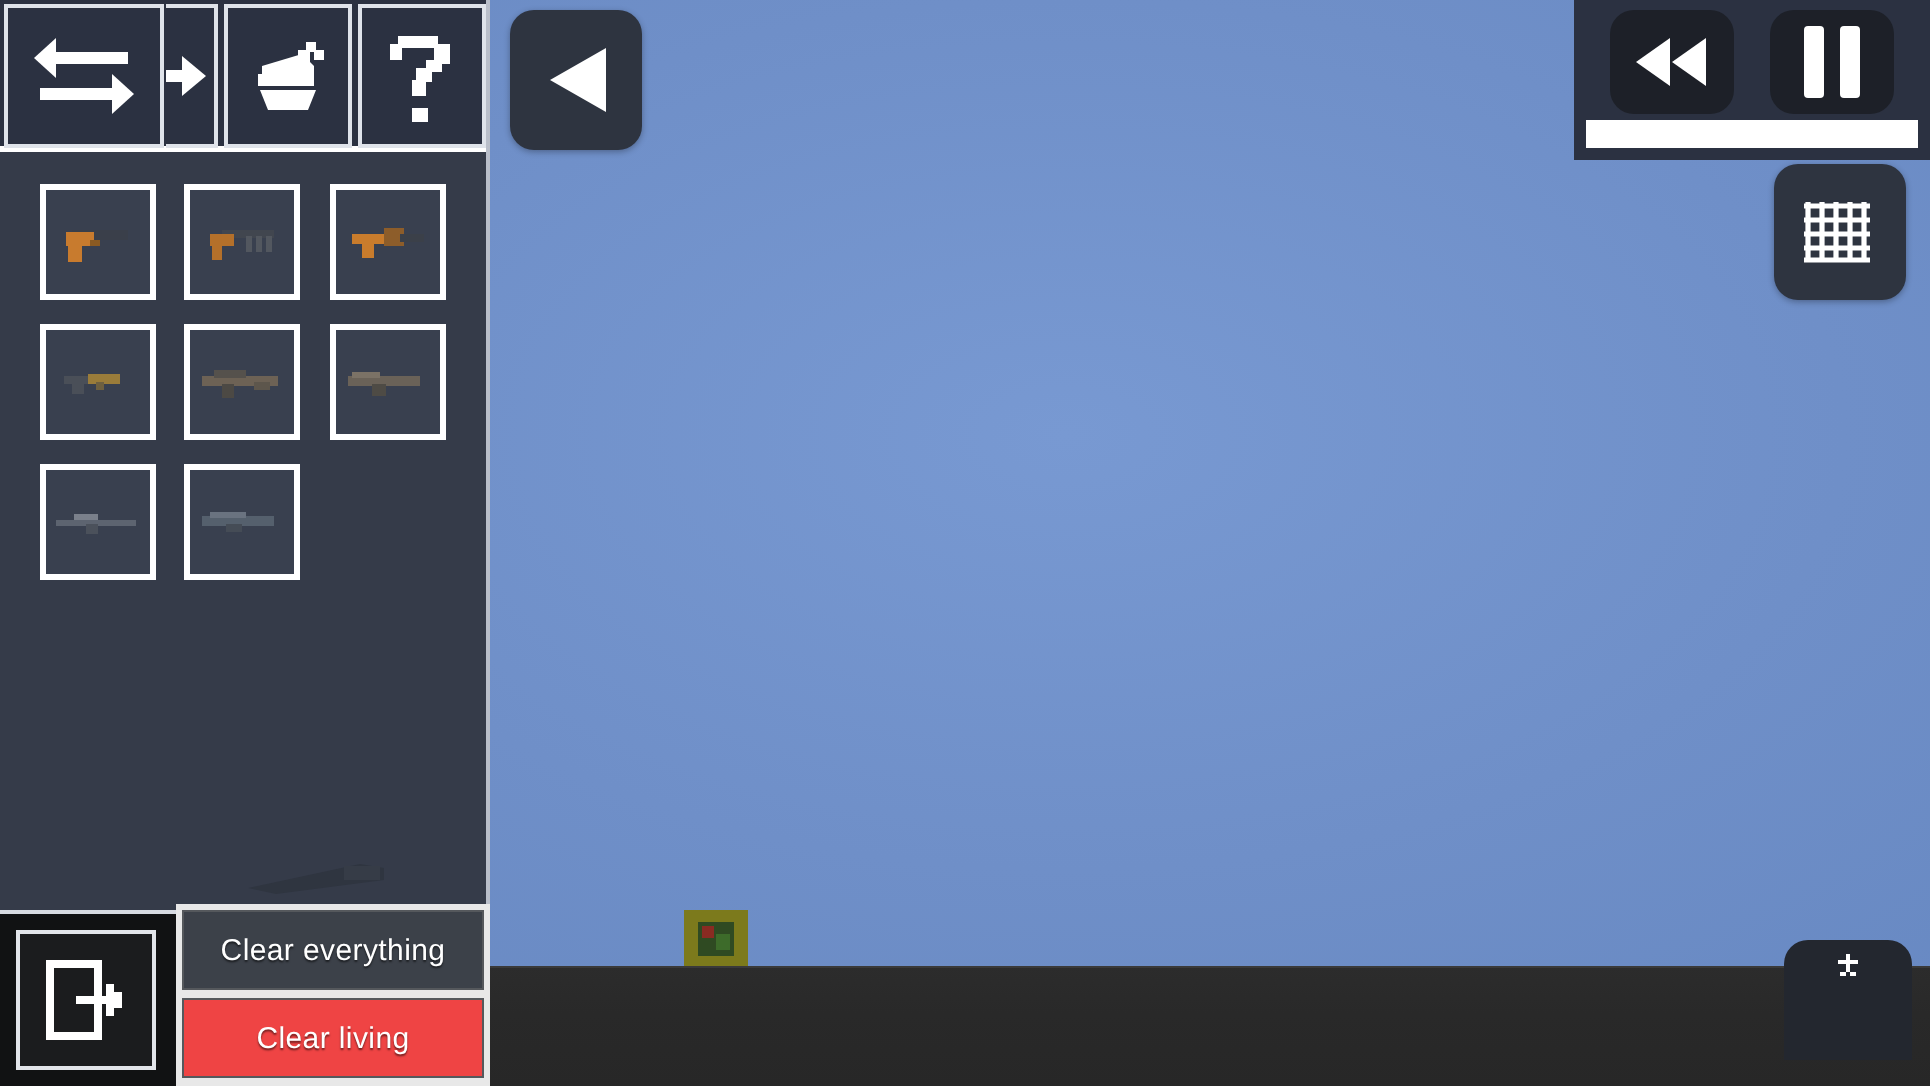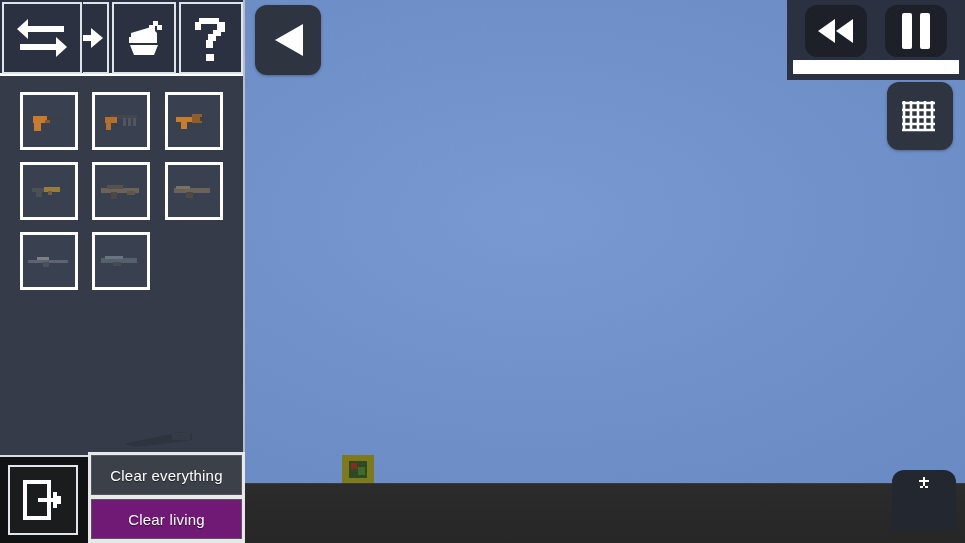--- a/index.html
+++ b/index.html
@@ -189,21 +189,21 @@
     align-items: center;
     justify-content: center;
     color: #ffffff;
     font-size: 15px;
     letter-spacing: .2px;
     border: 1px solid #55585c;
     margin-bottom: 4px;
     text-shadow: 0 1px 1px rgba(0,0,0,.55);
   }
   .clear-btn.hot { background: #3c4149; }
-  .clear-btn.cold { background: #701a75; }
+  .clear-btn.cold { background: #ef4444; }
 
   
   .round-btn {
     position: absolute;
     border-radius: 12px;
     background: #2e3440;
     display: flex;
     align-items: center;
     justify-content: center;
     box-shadow: 0 1px 3px rgba(0,0,0,.3);

